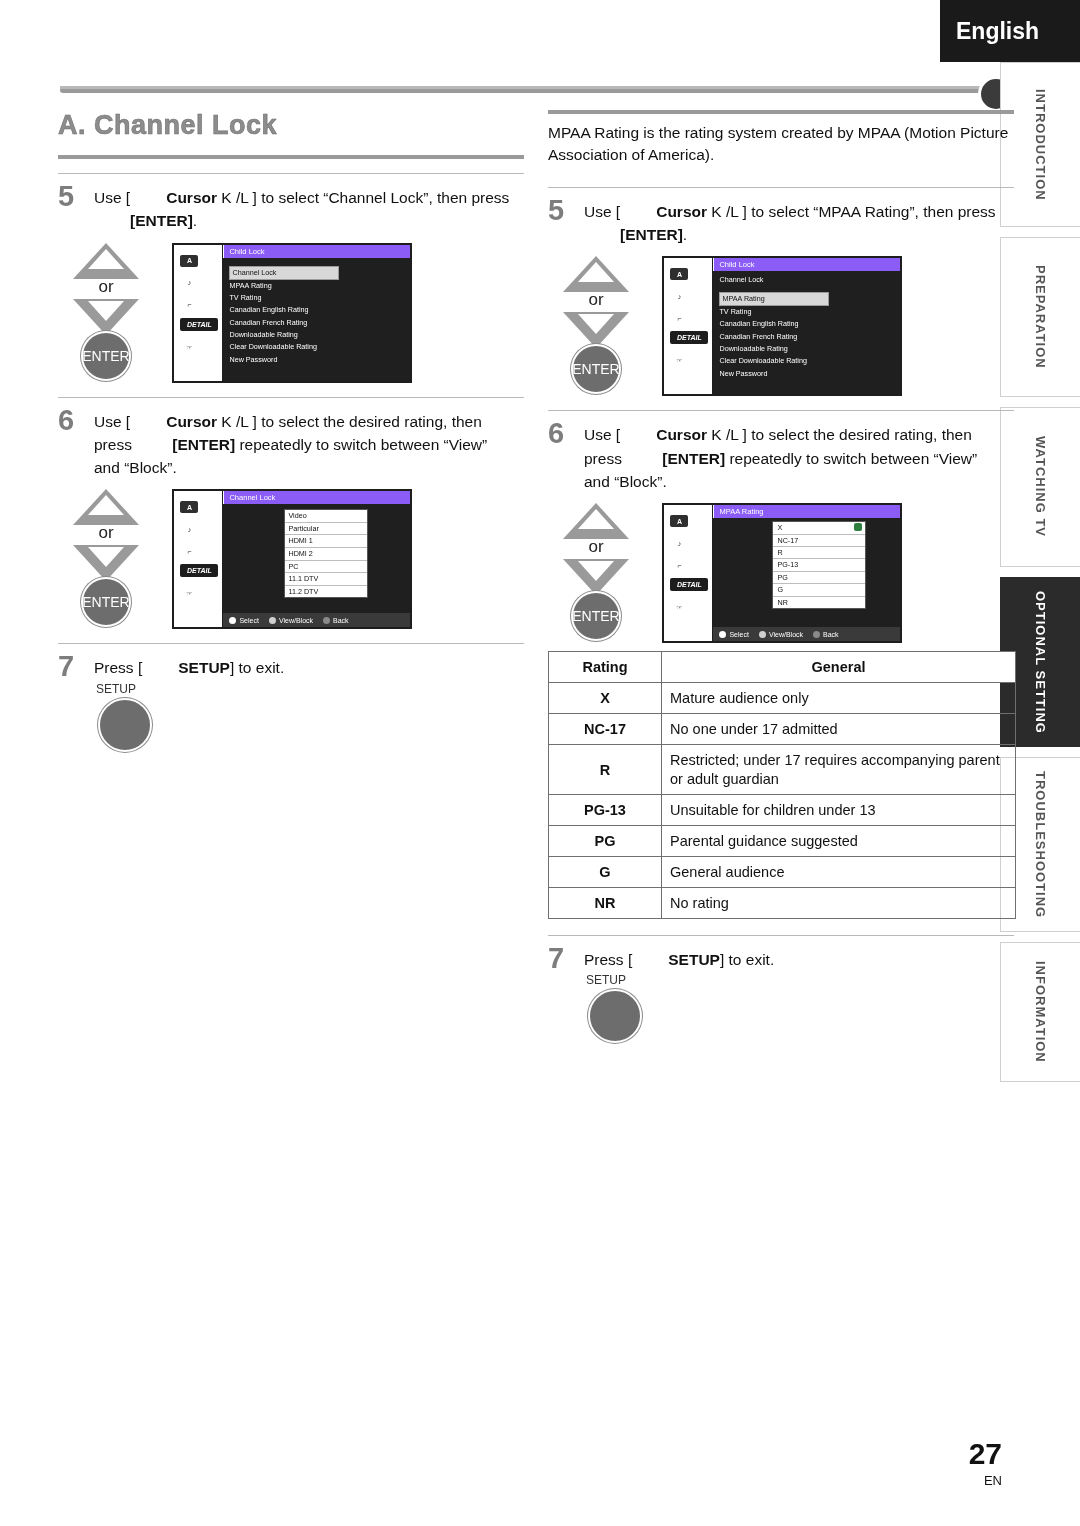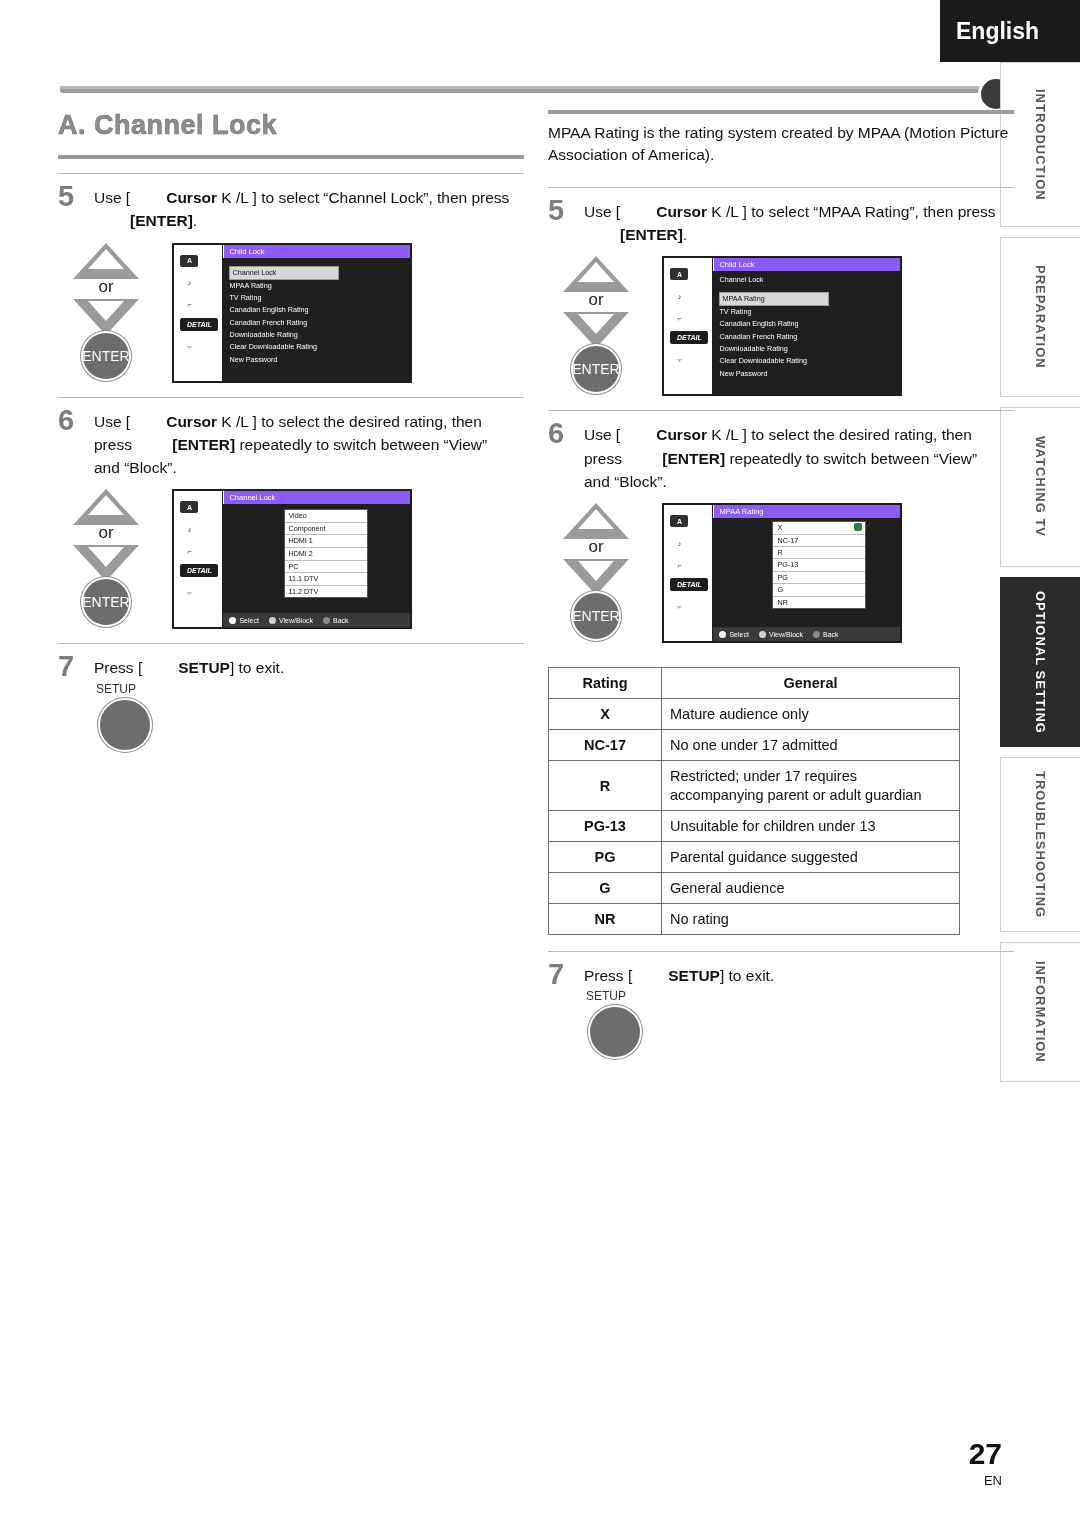--- a/index.html
+++ b/index.html
@@ -142,21 +142,21 @@
   .tv-rate{
     position:absolute;left:108px;top:16px;width:92px;background:#ffffff;border:1px solid #555;
   }
   .tv-rate div{
     font-size:7.2px;color:#111;line-height:11.4px;padding-left:4px;border-bottom:1px solid #bdbdbd;
     position:relative;
   }
   .tv-rate div:last-child{border-bottom:none;}
   .lockico{position:absolute;right:3px;top:1px;width:8px;height:8px;border-radius:2px;background:#2f7f3f;}
   
-  .rt{border-collapse:collapse;width:412px;margin-top:24px;font-size:14.5px;}
+  .rt{border-collapse:collapse;width:468px;margin-top:8px;font-size:14.5px;}
   .rt th{
     background:#ffffff;border:1px solid #6f6f6f;padding:7px 4px;font-size:14.5px;font-weight:bold;
   }
   .rt td{border:1px solid #6f6f6f;padding:6px 8px;line-height:1.25;}
   .rt td.c1{width:96px;text-align:center;font-weight:bold;}
   
   .pageno{
     position:absolute;right:78px;bottom:38px;text-align:right;margin-top:37px;
   }
   .pageno .n{font-size:30px;font-weight:bold;}
@@ -256,21 +256,21 @@
           <div class="side-icon si1">A</div>
           <div class="side-icon si2">♪</div>
           <div class="side-icon si3">⌐</div>
           <div class="side-icon si4">DETAIL</div>
           <div class="side-icon si5">☞</div>
         </div>
         <div class="tv-title">Channel Lock</div>
         <div class="tv-body"></div>
         <div class="tv-sub">
           <div>Video</div>
-          <div>Component</div>
+          <div>Particular</div>
           <div>HDMI 1</div>
           <div>HDMI 2</div>
           <div>PC</div>
           <div>11.1 DTV</div>
           <div>11.2 DTV</div>
         </div>
         <div class="tv-footer">
           <span><span class="dot"></span><span>Select</span></span>
           <span><span class="dot d2"></span><span>View/Block</span></span>
           <span><span class="dot d3"></span><span>Back</span></span>

